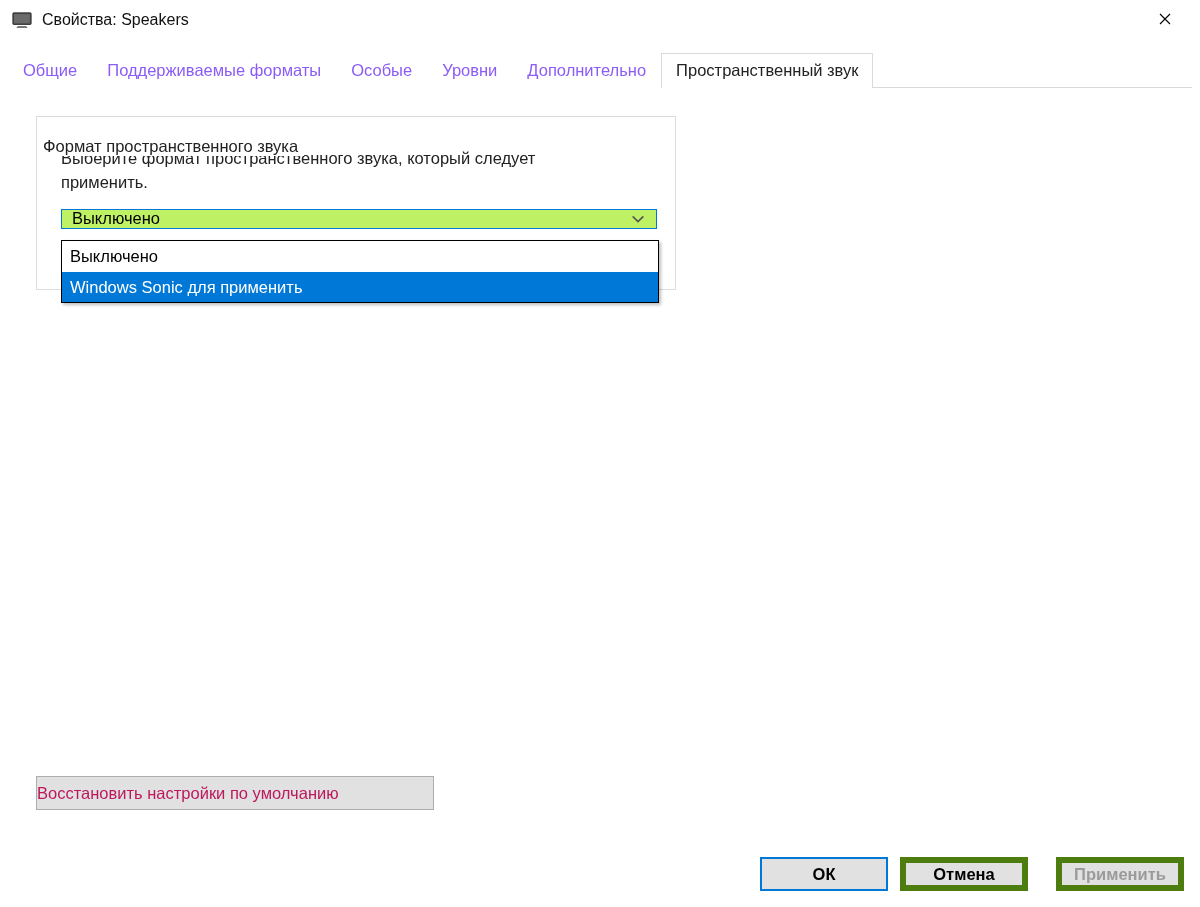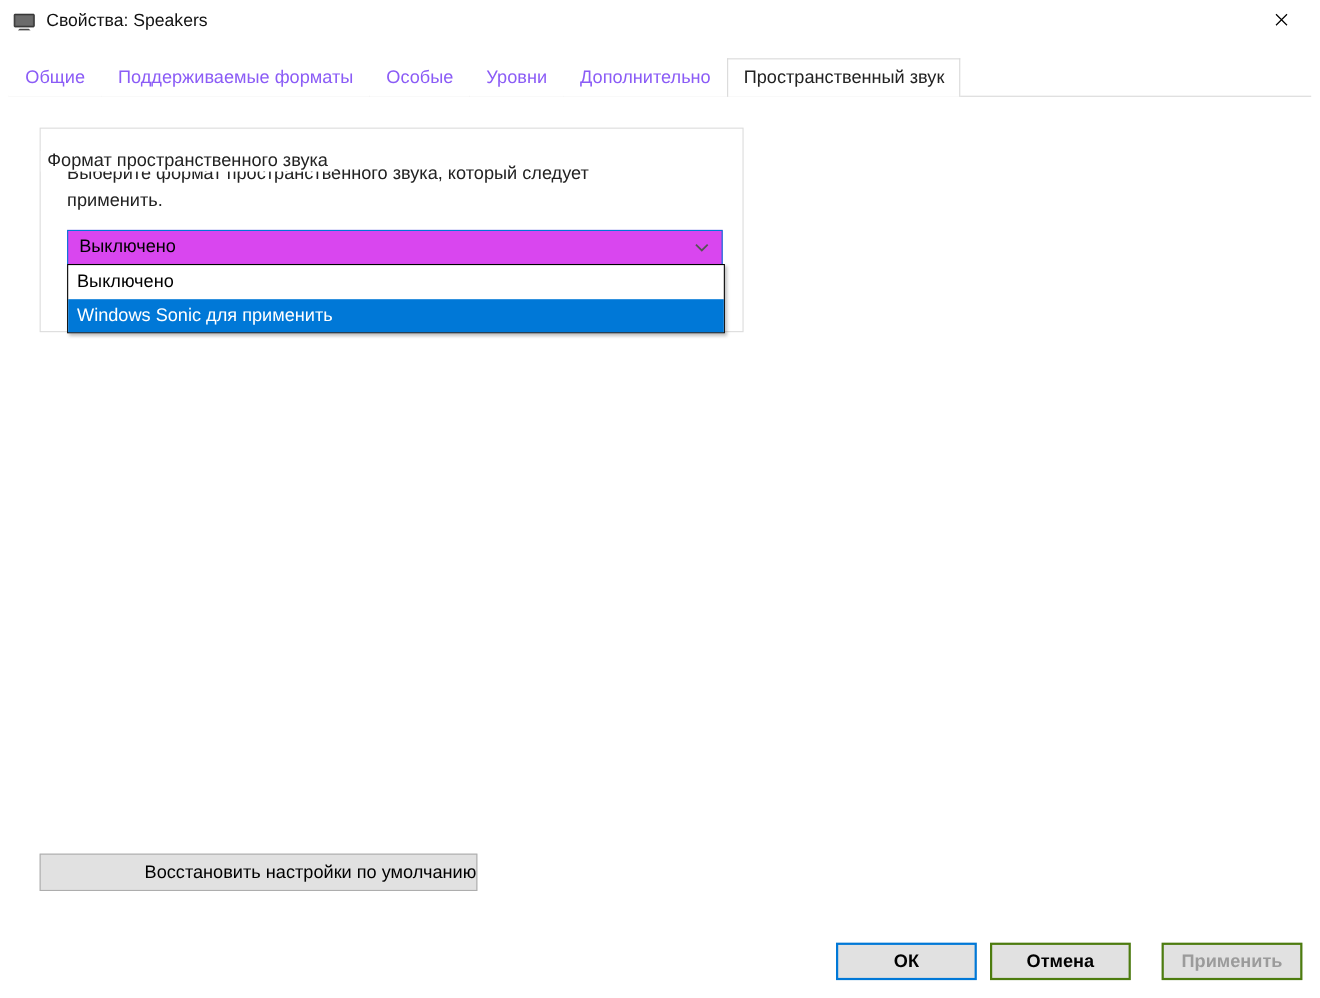--- a/index.html
+++ b/index.html
@@ -104,23 +104,23 @@
     font-size: 16.5px;
     color: #222;
     line-height: 1.45;
     margin-bottom: 14px;
     max-width: 560px;
   }
 
   
   .combo {
     width: 596px;
-    height: 32px;
+    height: 20px;
     border: 1px solid #0078d7;
-    background: #d946ef;
+    background: #bef264;
     display: flex;
     align-items: center;
     padding: 0 10px;
     position: relative;
   }
   .combo-value {
     flex: 1 1 auto;
     font-size: 16.5px;
     color: #000;
   }
@@ -158,40 +158,40 @@
   
   .restore-btn {
     position: absolute;
     left: 28px;
     bottom: 24px;
     width: 398px;
     height: 34px;
     border: 1px solid #adadad;
     background: #e1e1e1;
     font-size: 16.5px;
-    color: #000000;
-    display: flex;
-    align-items: center;
-    justify-content: flex-end;
+    color: #be185d;
+    display: flex;
+    align-items: center;
+    justify-content: flex-start;
     cursor: default;
   }
 
   
   .footer {
     position: absolute;
     right: 16px;
     bottom: 16px;
     display: flex;
     gap: 12px;
     font-weight: bold;
   }
   .btn {
     width: 128px;
     height: 34px;
-    border: 2px solid #4d7c0f;
+    border: 6px solid #4d7c0f;
     background: #e1e1e1;
     font-size: 16.5px;
     color: #000;
     display: flex;
     align-items: center;
     justify-content: center;
     cursor: default;
   }
   .btn.default {
     border: 2px solid #0078d7;

